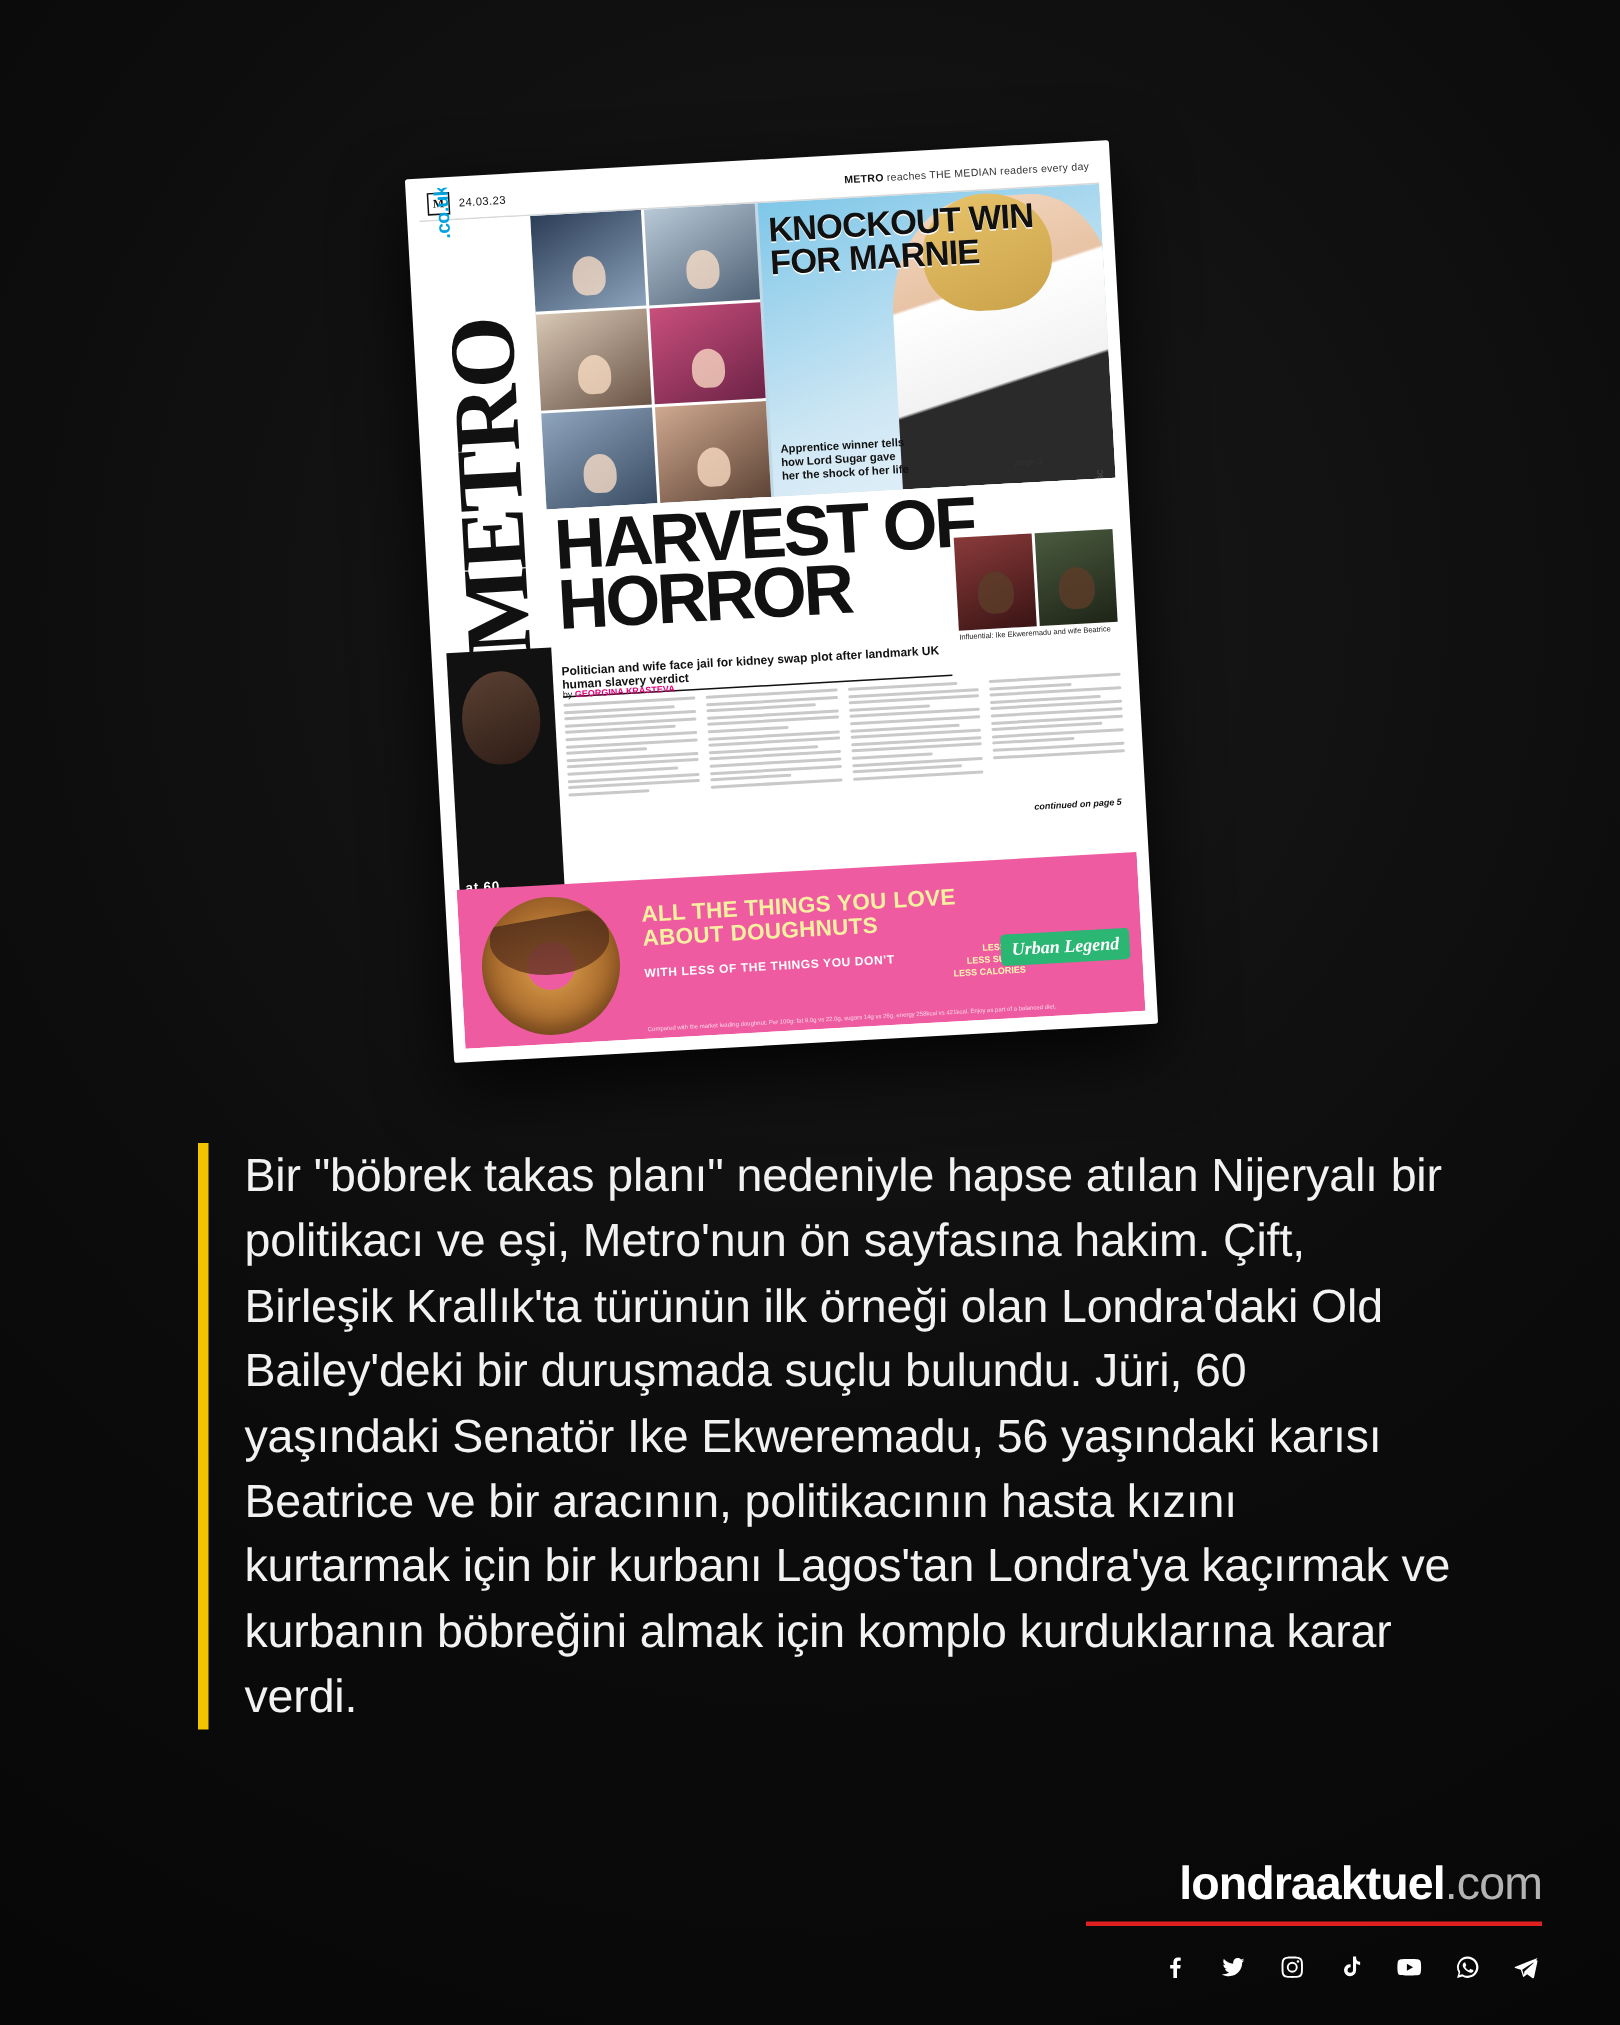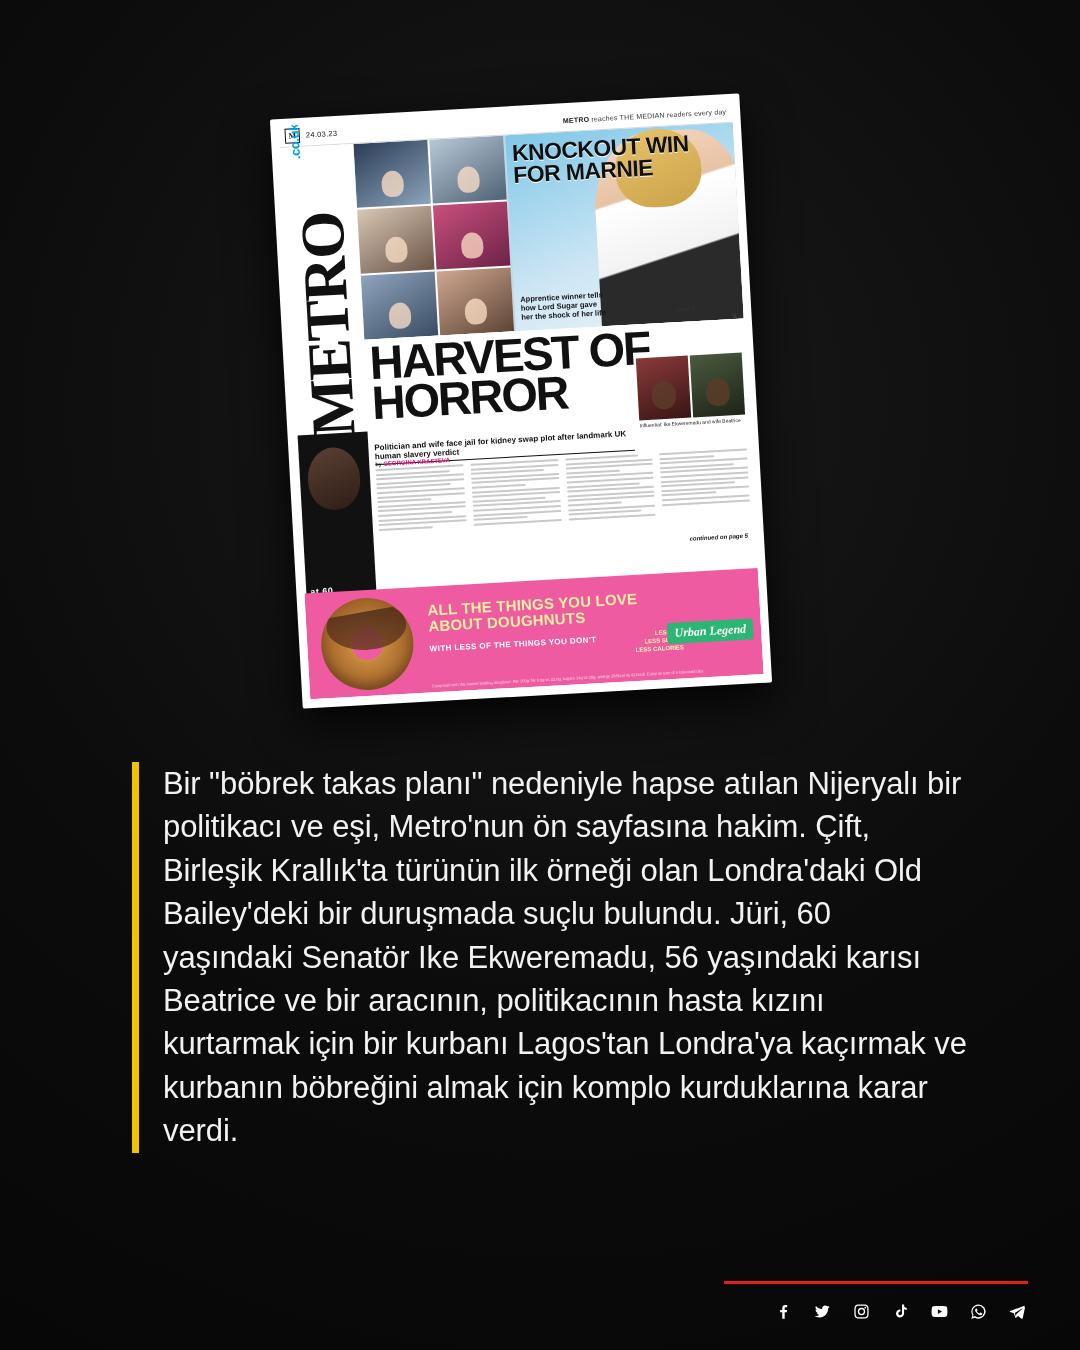--- a/index.html
+++ b/index.html
@@ -618,20 +618,23 @@
         <div class="ad-small">Compared with the market leading doughnut. Per 100g: fat 9.0g vs 22.0g, sugars 14g vs 26g, energy 258kcal vs 421kcal. Enjoy as part of a balanced diet.</div>
       </div>
 
     </div>
   </div>
 
   <div class="caption">
     <p>Bir "böbrek takas planı" nedeniyle hapse atılan Nijeryalı bir politikacı ve eşi, Metro'nun ön sayfasına hakim. Çift, Birleşik Krallık'ta türünün ilk örneği olan Londra'daki Old Bailey'deki bir duruşmada suçlu bulundu. Jüri, 60 yaşındaki Senatör Ike Ekweremadu, 56 yaşındaki karısı Beatrice ve bir aracının, politikacının hasta kızını kurtarmak için bir kurbanı Lagos'tan Londra'ya kaçırmak ve kurbanın böbreğini almak için komplo kurduklarına karar verdi.</p>
   </div>
 
+  <div class="brand">
+    <span>londraaktuel</span><span class="dotcom">.com</span>
+  </div>
   <div class="brand-underline"></div>
 
   <div class="social">
     <span class="ic">
       <svg viewBox="0 0 24 24">
           <path d="M13.5 21v-8h2.7l.4-3h-3.1V8.1c0-.9.3-1.5 1.5-1.5h1.6V3.9c-.3 0-1.2-.1-2.3-.1-2.3 0-3.9 1.4-3.9 4v2.2H7.7v3h2.7v8h3.1z"></path>
         </svg>
     </span>
     <span class="ic">
       <svg viewBox="0 0 24 24">

